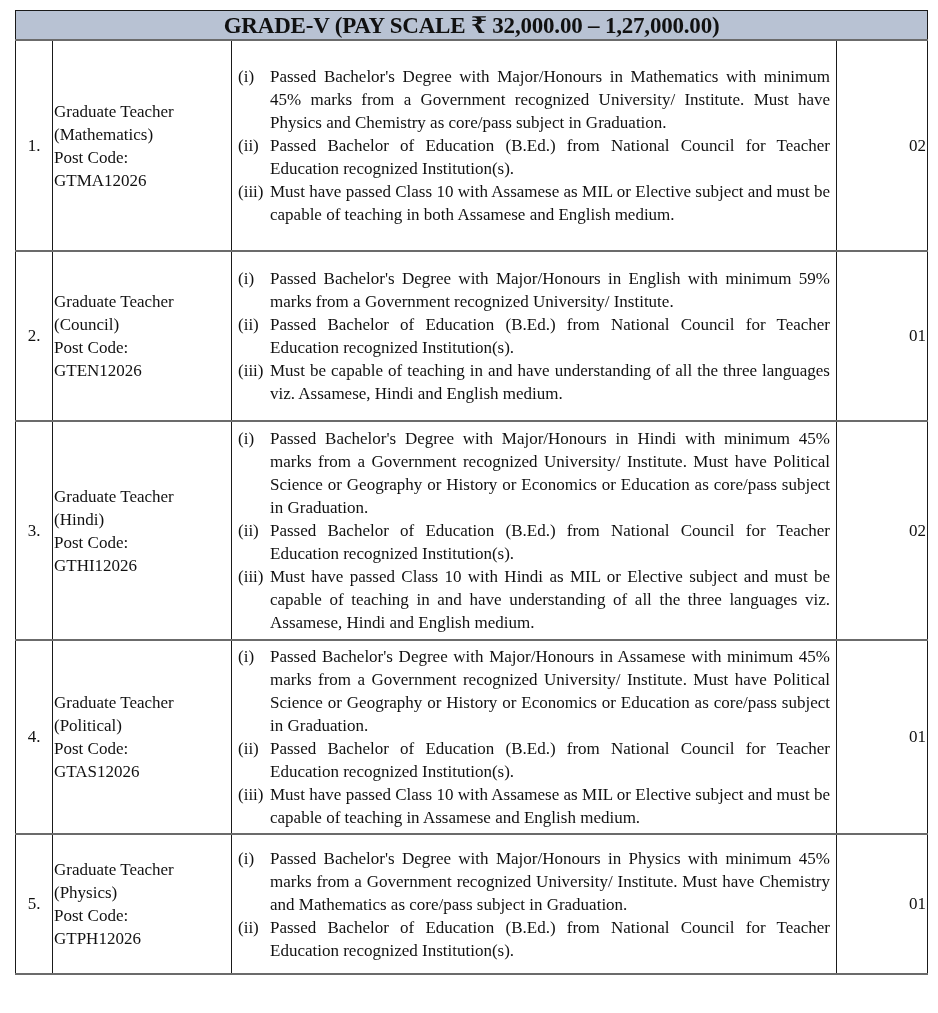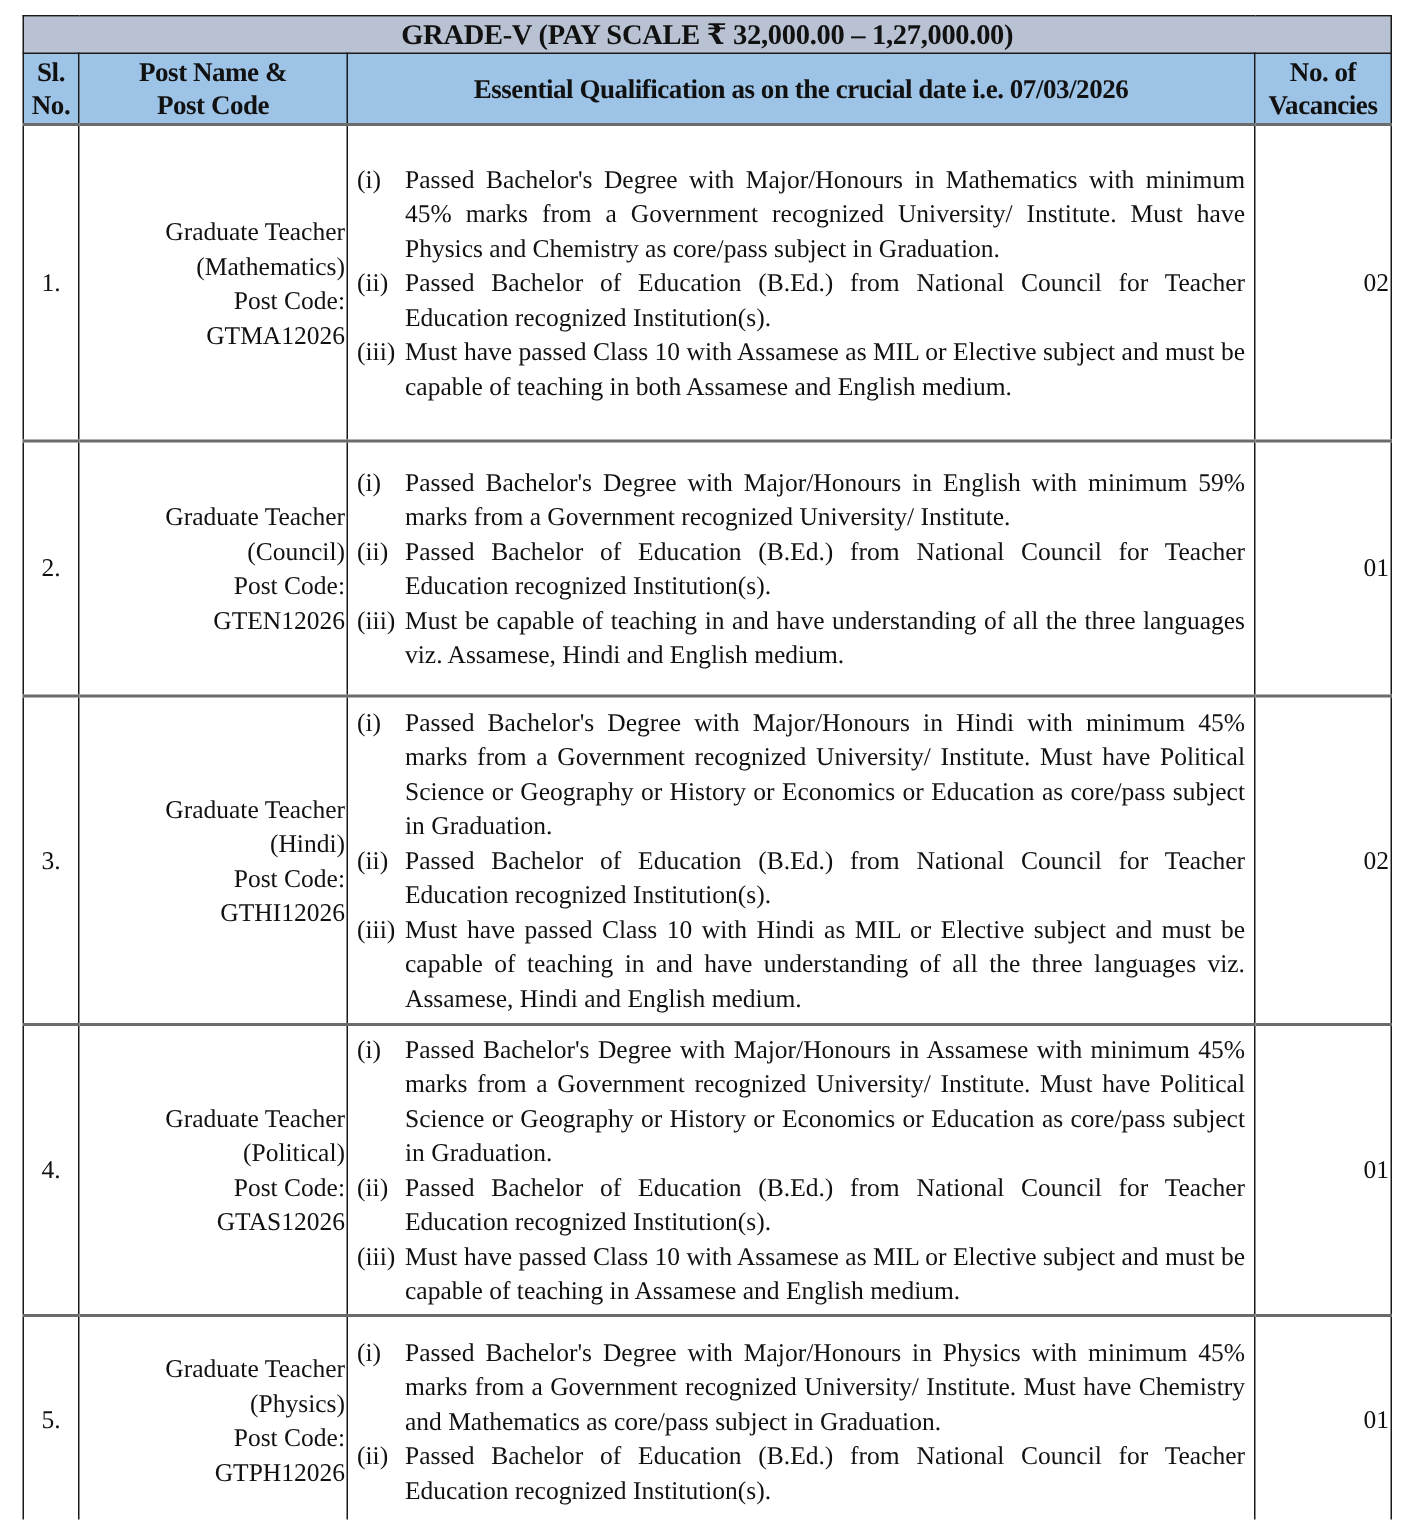--- a/index.html
+++ b/index.html
@@ -2,30 +2,30 @@
 <html><head>
 <meta charset="utf-8">
 <style>
   html, body { margin: 0; padding: 0; background: #ffffff; }
   body { width: 938px; height: 1013px; overflow: hidden; position: relative; }
   .sheet { position: absolute; left: 15px; top: 10px; width: 912px; }
   table { border-collapse: collapse; width: 912px; table-layout: fixed;
           font-family: "Liberation Serif", "DejaVu Serif", serif; color: #111; }
   td, th { border: 1.5px solid #1a1a1a; vertical-align: middle; }
   tr.body-row td { border-top: 2px solid #6b6b6b; border-bottom: 2px solid #6b6b6b; }
-  .title-cell { background: #B8C2D3; font-weight: bold; font-size: 19px; text-align: center;
+  .title-cell { background: #B8C2D3; font-weight: bold; font-size: 23px; text-align: center;
                 height: 24px; padding: 0; letter-spacing: -0.2px; }
   .hdr th { background: #9DC3E6; font-weight: bold; font-size: 18px; text-align: center;
             line-height: 22px; padding: 1px 0; letter-spacing: -0.3px; }
   .c-sl { width: 37px; }
   .c-post { width: 179px; }
   .c-qual { width: 605px; }
   .c-vac { width: 91px; }
   td.sl { text-align: center; font-size: 17px; }
-  td.post { text-align: right; font-size: 17px; line-height: 23px; }
+  td.post { text-align: left; font-size: 17px; line-height: 23px; }
   td.post .code-label { margin-top: 0; display: block; }
   td.vac { text-align: right; font-size: 17px; }
   td.qual { font-size: 17px; line-height: 23px; padding: 0 6px 0 6px; text-align: justify; }
   .item { display: flex; }
   .item .num { flex: 0 0 32px; }
   .item .txt { flex: 1; text-align: justify; }
 </style>
 </head>
 <body>
 
@@ -33,35 +33,20 @@
   <table>
     <colgroup>
       <col class="c-sl">
         <col class="c-post">
         <col class="c-qual">
         <col class="c-vac">
     </colgroup>
     <tbody>
         <tr>
       <td class="title-cell" colspan="4">GRADE-V (PAY SCALE ₹ 32,000.00 – 1,27,000.00)</td>
-    </tr>
-    <tr class="hdr">
-      <th>
-        <span>Sl.</span><br>
-        <span>No.</span>
-      </th>
-      <th>
-        <span>Post Name &amp;</span><br>
-        <span>Post Code</span>
-      </th>
-      <th>Essential Qualification as on the crucial date i.e. 07/03/2026</th>
-      <th>
-        <span>No. of</span><br>
-        <span>Vacancies</span>
-      </th>
     </tr>
     </tbody>
       <tbody id="rows">
   <tr class="body-row" style="height: 211px;">
     <td class="sl">1.</td>
     <td class="post">
       <span>Graduate Teacher</span><br>
       <span>(Mathematics)</span>
       <span class="code-label">Post Code:</span>
       <span>GTMA12026</span>

